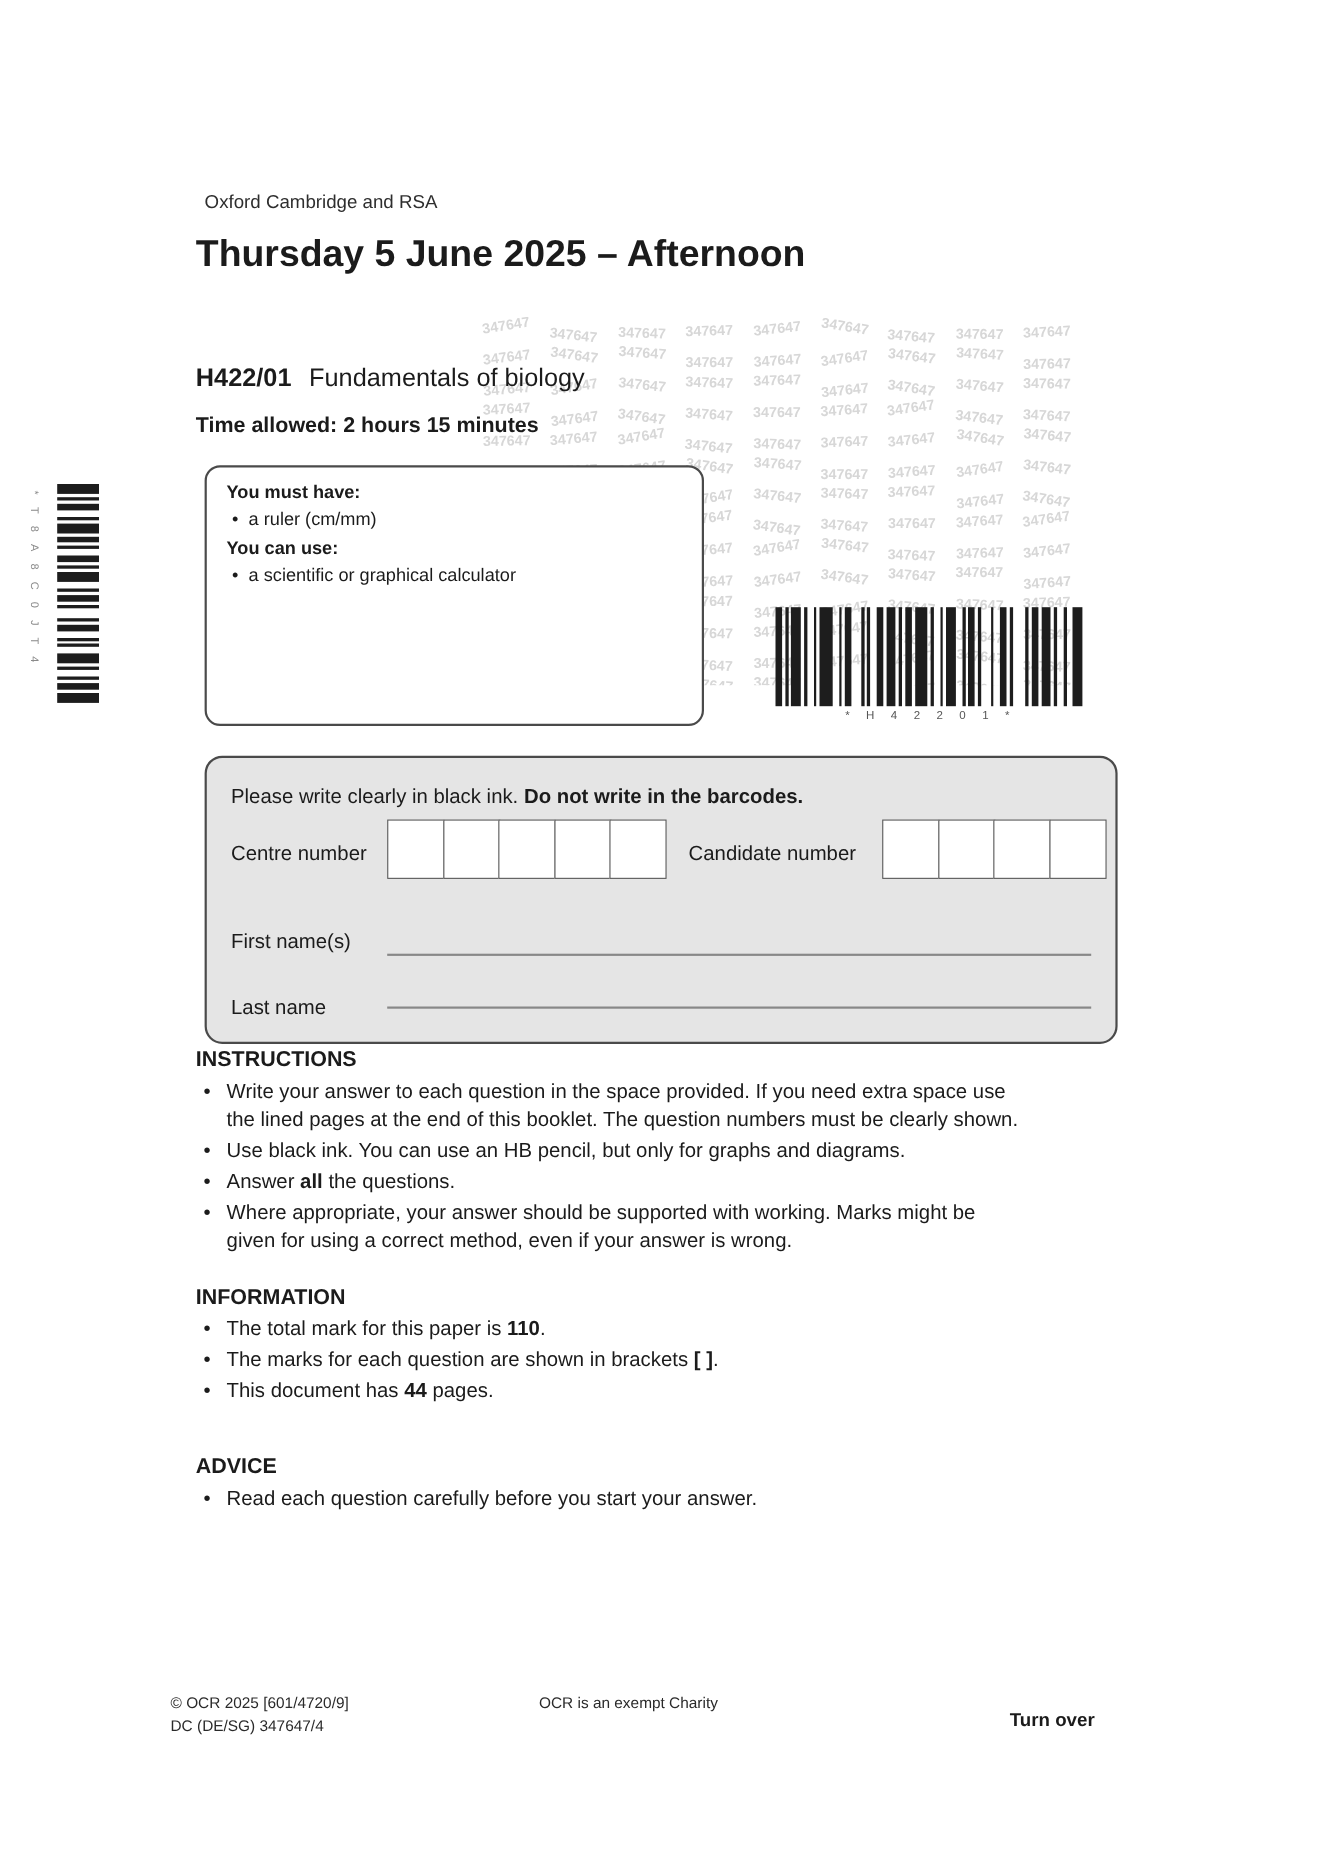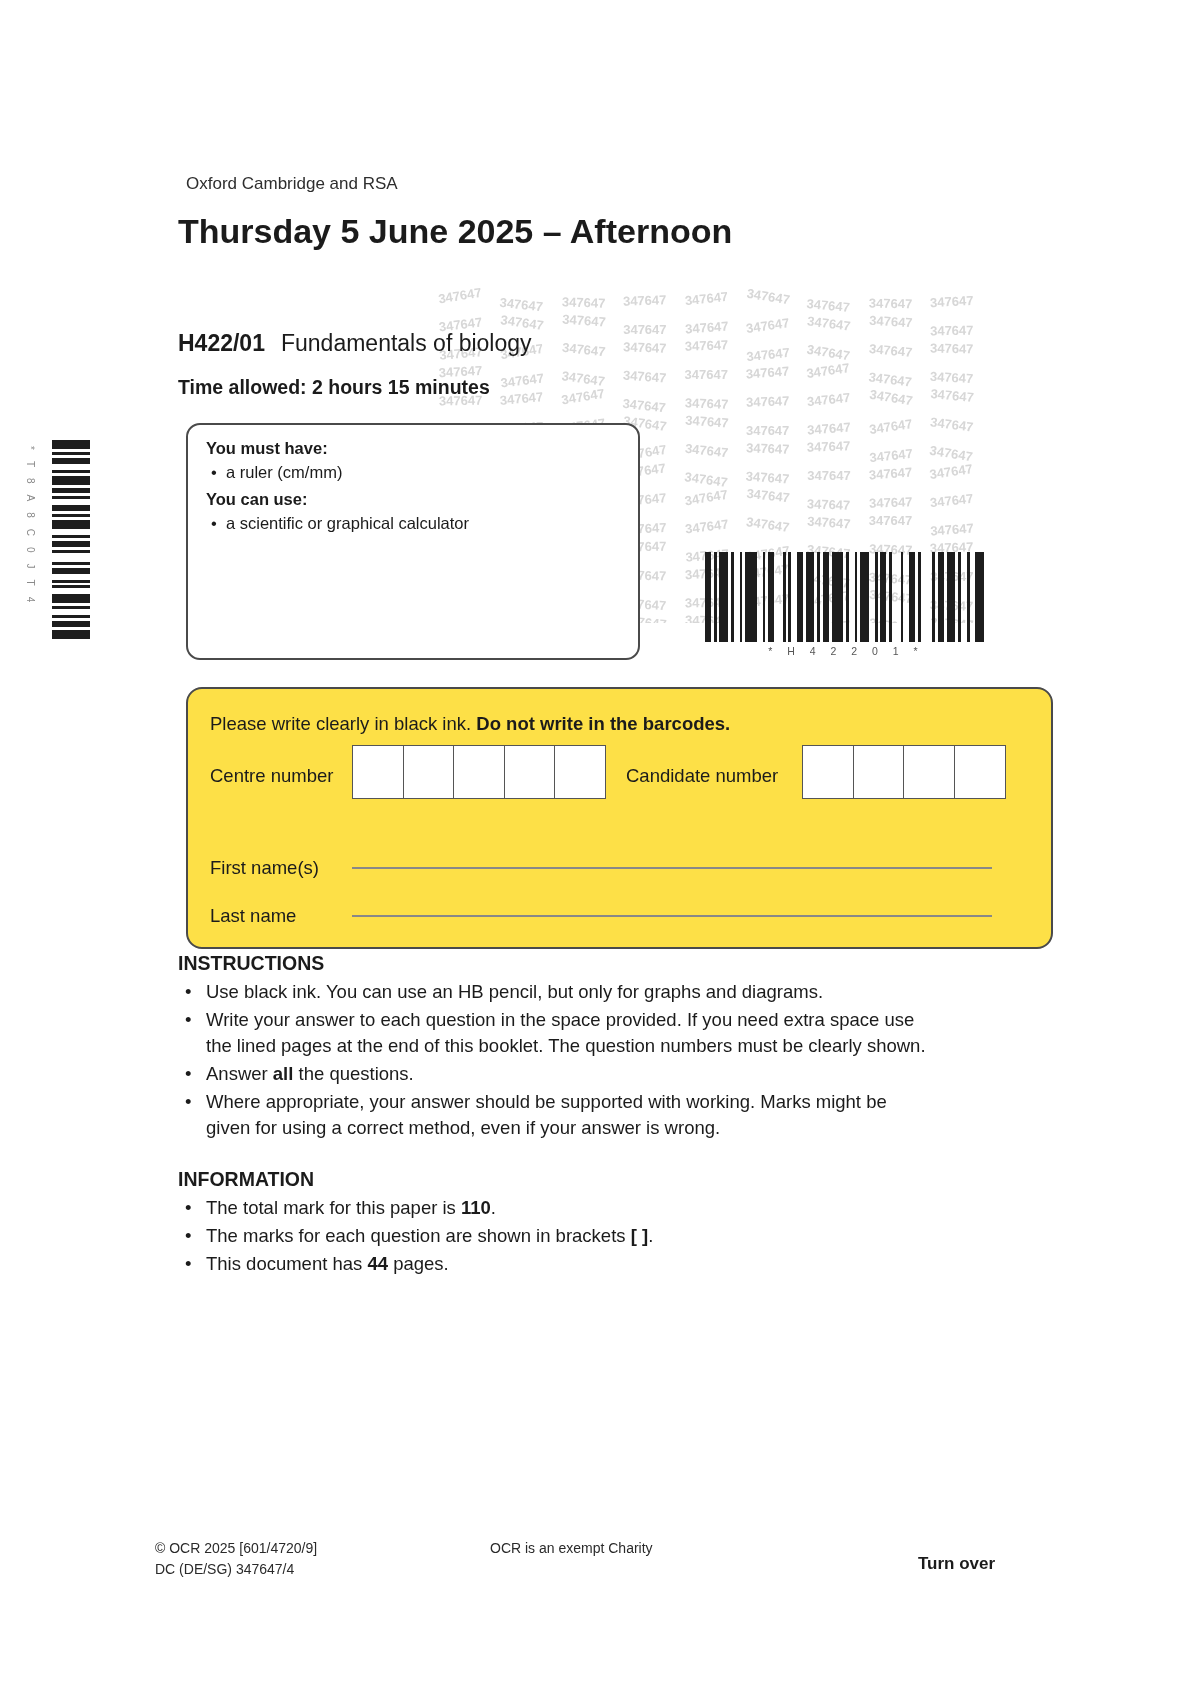--- a/index.html
+++ b/index.html
@@ -34,21 +34,21 @@
               letter-spacing:11px;transform:rotate(90deg);transform-origin:left top;white-space:nowrap;}
   .vbarcode{position:absolute;left:52px;top:440px;width:38px;height:202px;display:flex;
             flex-direction:column;z-index:2;}
   .vbarcode i,.hbarcode i{flex-basis:0;display:block;}
   .hbarcode{position:absolute;left:705px;top:552px;width:282px;height:90px;display:flex;z-index:2;}
   .hbar-label{position:absolute;left:705px;top:645px;width:282px;text-align:center;font-size:10.5px;
               color:#555;letter-spacing:6px;z-index:2;white-space:nowrap;}
 
   
   .cand{position:absolute;left:186px;top:687px;width:826px;height:258px;border:2px solid #4a4a4a;
-        border-radius:16px;background:#fde047;z-index:1;padding-left:37px;}
+        border-radius:16px;background:#e5e5e5;z-index:1;}
   .cand .notice{position:absolute;left:22px;top:24px;font-size:18.5px;}
   .cand .row-label{position:absolute;font-size:18.5px;}
   .cells{position:absolute;display:flex;}
   .cell{width:52px;height:54px;border:1.5px solid #555;background:#fff;box-sizing:border-box;}
   .cell + .cell{margin-left:-1.5px;}
   .writeline{position:absolute;border-bottom:2px solid #888;width:640px;height:0;}
 
   
   .section{position:absolute;left:178px;width:832px;z-index:2;}
   .section .heading{font-size:19.5px;font-weight:700;margin-bottom:4px;}
@@ -340,56 +340,62 @@
     </div>
 
     <div class="row-label" style="left:438px;top:76px">Candidate number</div>
     <div class="cells" style="left:614px;top:56px">
       <div class="cell"></div>
       <div class="cell"></div>
       <div class="cell"></div>
       <div class="cell"></div>
     </div>
 
-    <div class="row-label" style="left:22px;top:168px">First name(s)</div>
+    <div class="row-label" style="left:22px;top:156px">First name(s)</div>
     <div class="writeline" style="left:164px;top:178px"></div>
 
     <div class="row-label" style="left:22px;top:216px">Last name</div>
     <div class="writeline" style="left:164px;top:226px"></div>
   </div>
 
   <div class="section" id="sec-instructions">
     <div class="heading">INSTRUCTIONS</div>
-    <div class="bullet">
-      <span class="seg-pre">Use black ink. You can use an HB pencil, but only for graphs and diagrams.</span><b></b><span></span>
-    </div>
     <div class="bullet two-line">
       <span class="seg-pre">Write your answer to each question in the space provided. If you need extra space use</span><b></b><span>the lined pages at the end of this booklet. The question numbers must be clearly shown.</span>
     </div>
     <div class="bullet">
+      <span class="seg-pre">Use black ink. You can use an HB pencil, but only for graphs and diagrams.</span><b></b><span></span>
+    </div>
+    <div class="bullet">
       <span>Answer </span><b>all</b><span> the questions.</span>
     </div>
     <div class="bullet two-line">
       <span class="seg-pre">Where appropriate, your answer should be supported with working. Marks might be</span><b></b><span>given for using a correct method, even if your answer is wrong.</span>
     </div>
   </div>
 
   <div class="section" id="sec-information">
     <div class="heading">INFORMATION</div>
     <div class="bullet">
       <span>The total mark for this paper is </span><b>110</b><span>.</span>
     </div>
     <div class="bullet">
       <span>The marks for each question are shown in brackets </span><b>[ ]</b><span>.</span>
     </div>
     <div class="bullet">
       <span>This document has </span><b>44</b><span> pages.</span>
     </div>
   </div>
 
+  <div class="section" id="sec-advice">
+    <div class="heading">ADVICE</div>
+    <div class="bullet">
+      <span>Read each question carefully before you start your answer.</span><b></b><span></span>
+    </div>
+  </div>
 
   <div class="foot-copy">
     <div>© OCR 2025 [601/4720/9]</div>
     <div>DC (DE/SG) 347647/4</div>
   </div>
   <div class="foot-charity">OCR is an exempt Charity</div>
   <div class="foot-turn">Turn over</div>
 
 </div>
 

